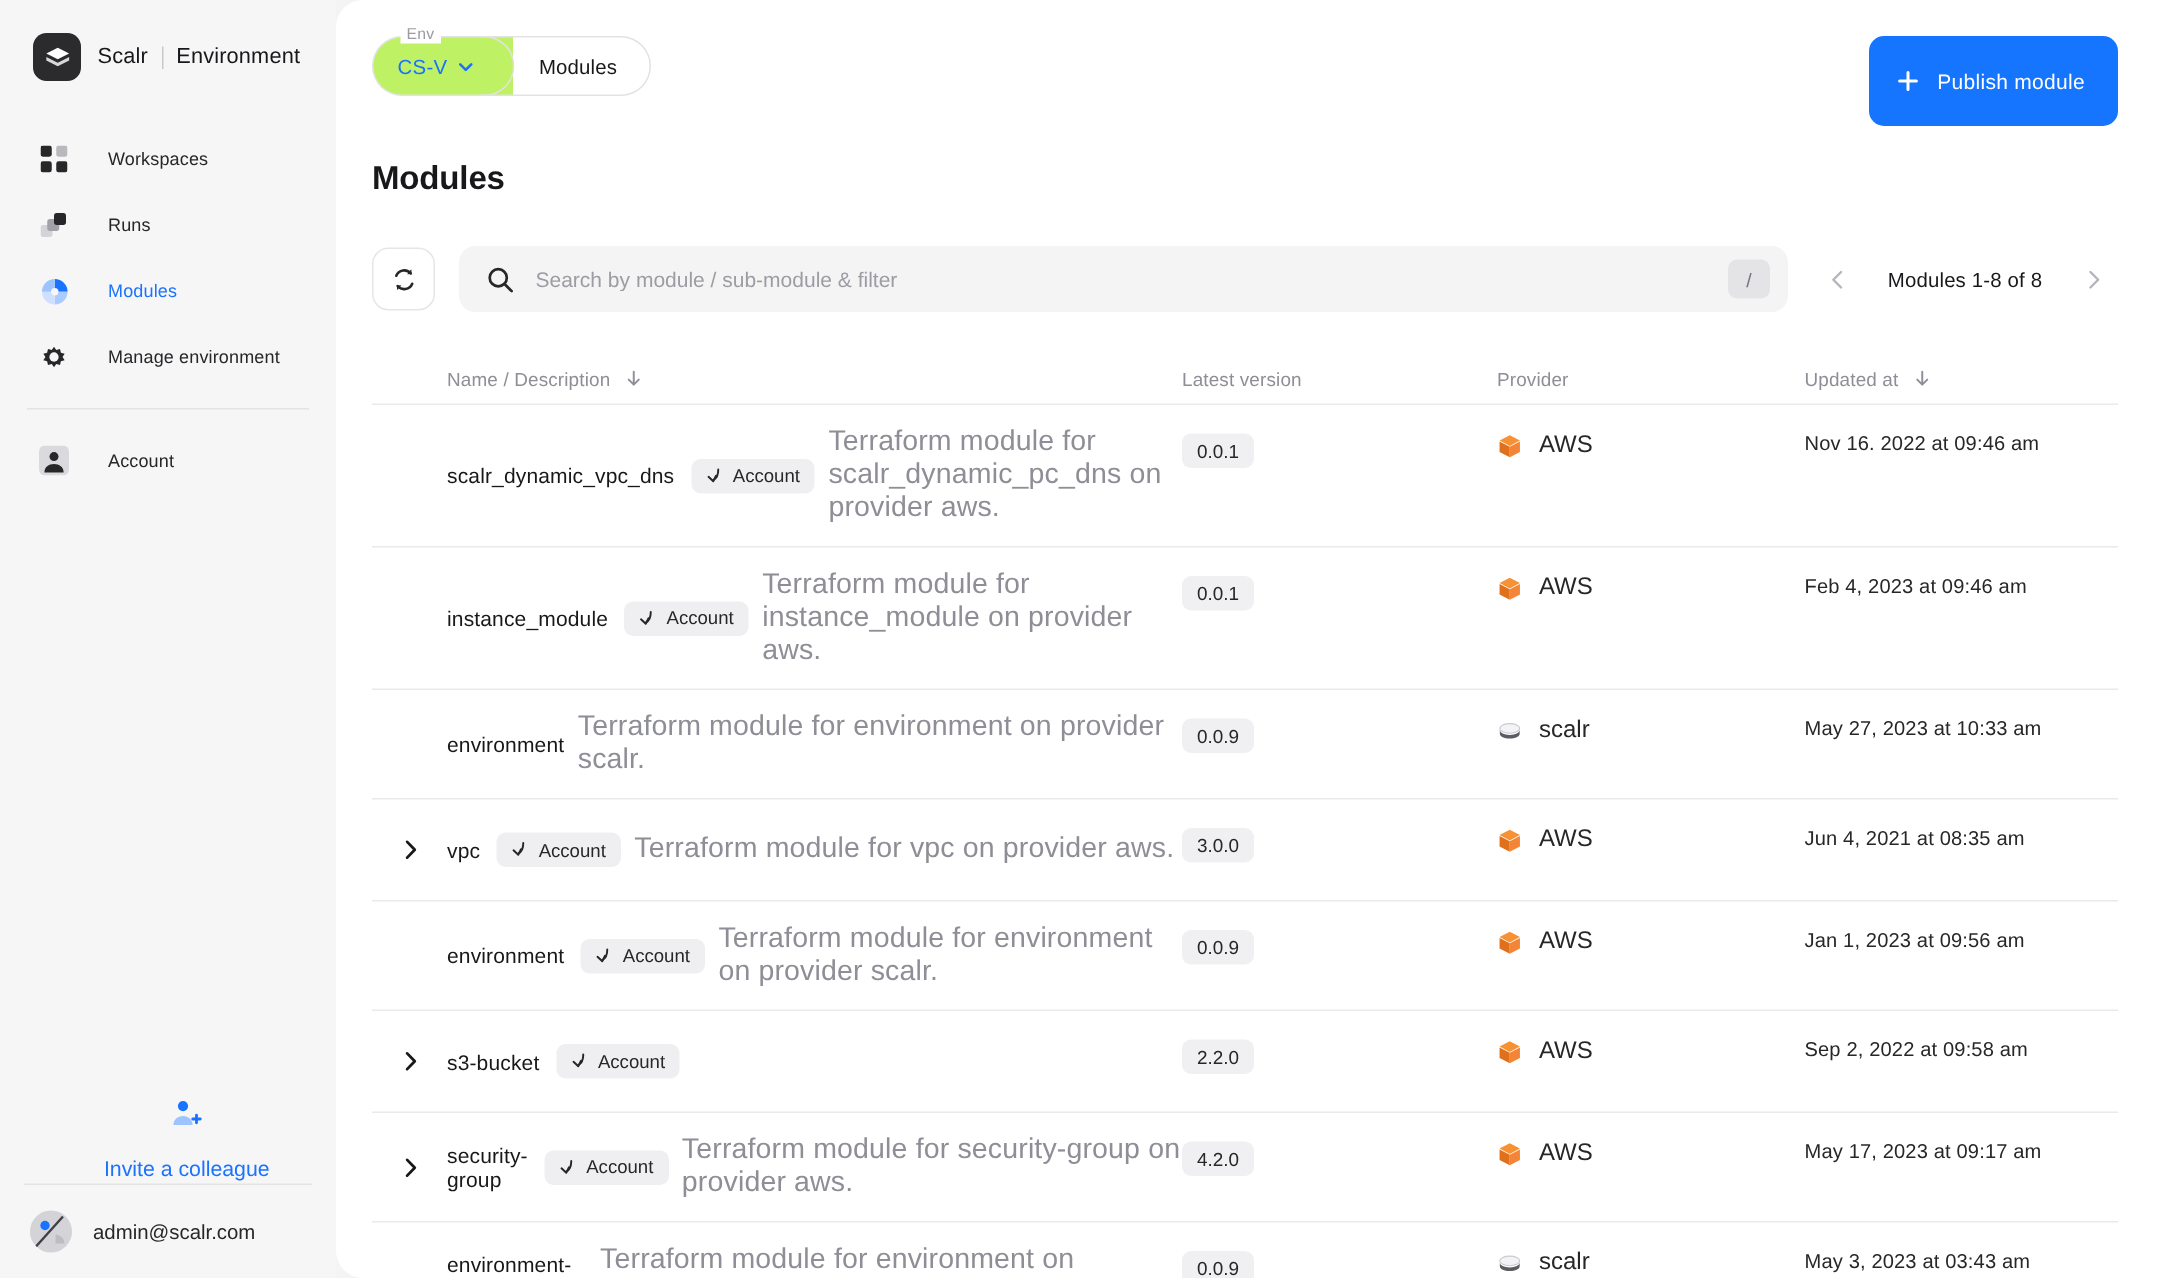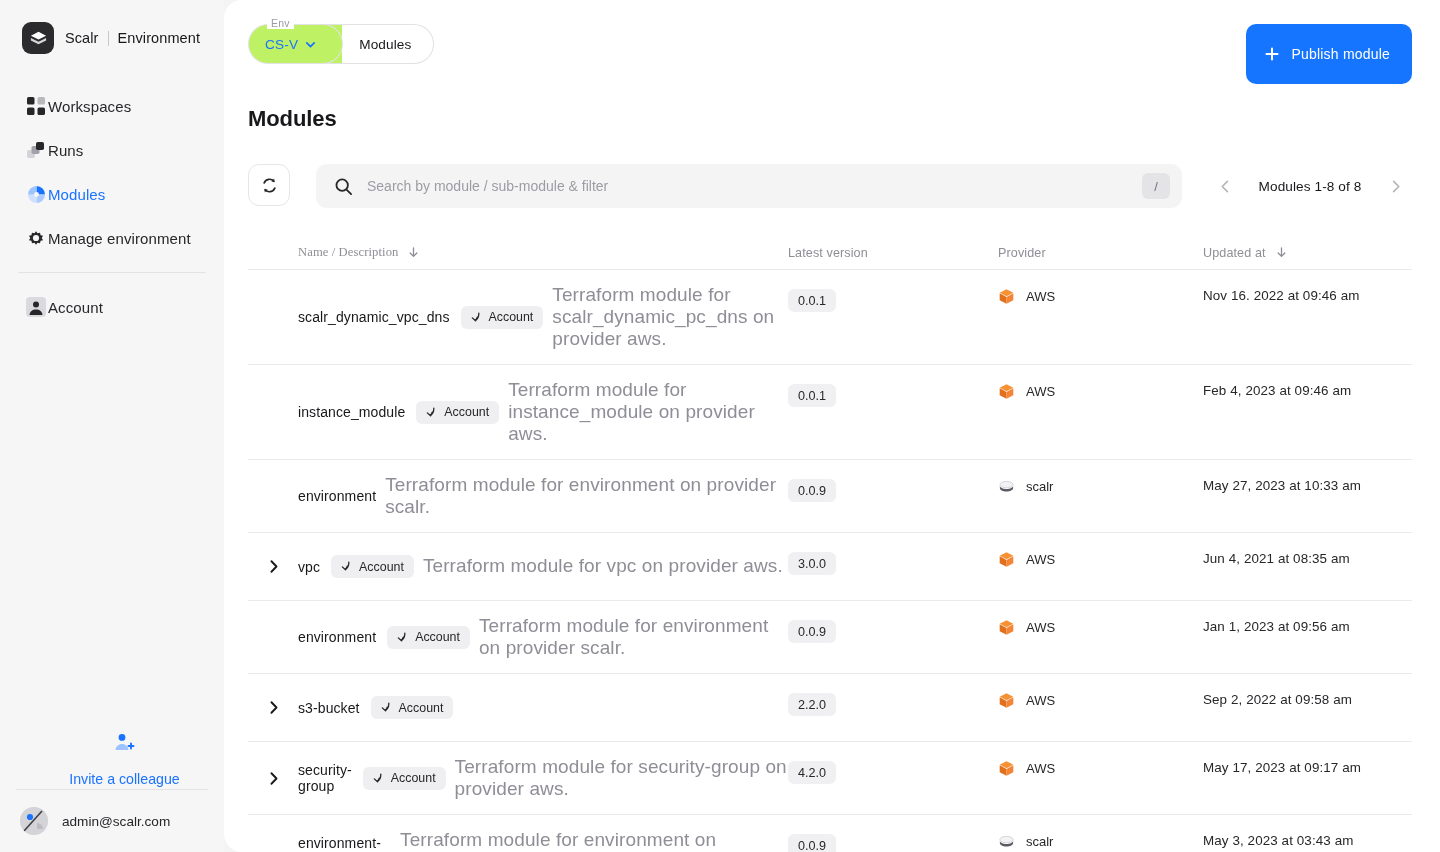--- a/index.html
+++ b/index.html
@@ -25,23 +25,23 @@
     width: 32px; height: 32px; border-radius: 9px;
     background: #2b2b2e;
     display: flex; align-items: center; justify-content: center;
     flex: none;
   }
   .brand-text { font-size: 14.5px; color: #18181b; display: flex; align-items: center; gap: 9px; letter-spacing: .1px; }
   .brand-sep { width: 1px; height: 15px; background: #c9c9cc; display: inline-block; }
 
   .nav { margin-top: 26px; display: flex; flex-direction: column; }
   .nav-item {
-    display: flex; align-items: center; gap: 1px;
+    display: flex; align-items: center; gap: 25px;
     height: 44px; padding: 0 0 0 25px;
-    font-size: 15px; color: #27272a; cursor: pointer;
+    font-size: 12px; color: #27272a; cursor: pointer;
     letter-spacing: .1px;
   }
   .nav-item .ico { width: 22px; height: 22px; flex: none; display: flex; align-items: center; justify-content: center; }
   .nav-item.active { color: #1a73ff; }
   .nav-divider { height: 1px; background: #e3e3e6; margin: 12px 18px 12px 18px; }
 
   .sidebar-bottom { position: absolute; bottom: 0; left: 0; right: 0; }
   .invite {
     display: flex; align-items: center; gap: 16px;
     padding: 0 0 0 25px; height: 48px;
@@ -111,21 +111,21 @@
     height: 60px; padding: 0 22px 0 18px;
     background: #1575ff; color: #fff;
     border: none; border-radius: 10px;
     font-size: 14px; font-family: inherit; cursor: pointer;
     letter-spacing: .2px;
   }
 
   .page-title { font-size: 22px; font-weight: bold; color: #18181b; margin-top: 22px; letter-spacing: -.1px; }
 
   
-  .toolbar { display: flex; gap: 26px; margin-top: 32px; }
+  .toolbar { display: flex; align-items: center; gap: 16px; margin-top: 32px; }
   .refresh-btn {
     width: 42px; height: 42px; flex: none;
     border: 1px solid #e6e6e9; border-radius: 11px;
     background: #fff; cursor: pointer;
     display: flex; align-items: center; justify-content: center;
   }
   .search-wrap {
     flex: 1; height: 44px;
     background: #f4f4f5; border-radius: 11px;
     display: flex; align-items: center; gap: 14px;
@@ -151,21 +151,21 @@
   .pager-label { font-size: 13.6px; color: #18181b; min-width: 128px; text-align: center; letter-spacing: .1px; }
 
   
   .table { margin-top: 28px; }
   .thead {
     display: flex; align-items: center;
     height: 34px; border-bottom: 1px solid #eaeaec;
     padding-left: 50px;
   }
   .th { font-size: 12.6px; color: #8e8e96; display: flex; align-items: center; gap: 9px; letter-spacing: .1px; }
-  .col-name { width: 490px; font-family: Liberation Serif, serif; }
+  .col-name { width: 490px; }
   .col-version { width: 210px; }
   .col-provider { width: 205px; }
   .col-updated { flex: 1; }
 
   .trow {
     display: flex; align-items: center;
     min-height: 68px;
     border-bottom: 1px solid #eaeaec;
     padding-left: 0;
   }
@@ -184,21 +184,21 @@
     background: #efeff1; border-radius: 6px;
     font-size: 12.4px; color: #27272a;
   }
   .mod-desc { font-size: 19px; color: #8e8e96; letter-spacing: .1px; }
   .vercell { width: 210px; display: flex; align-items: flex-start; padding-top: 1px; }
   .ver-badge {
     display: inline-flex; align-items: center; height: 23px; padding: 0 10px;
     background: #f0f0f2; border-radius: 6px;
     font-size: 12.6px; color: #27272a;
   }
-  .provcell { width: 205px; display: flex; align-items: center; gap: 11px; font-size: 13px; color: #27272a; }
+  .provcell { width: 205px; display: flex; align-items: center; gap: 11px; font-size: 16px; color: #27272a; }
   .datecell { flex: 1; font-size: 13.4px; color: #27272a; letter-spacing: .1px; }
 
   .row-top-align { align-self: flex-start; margin-top: 18px; }
 </style>
 </head>
 <body>
 
 <div class="app">
 
   <aside class="sidebar">

